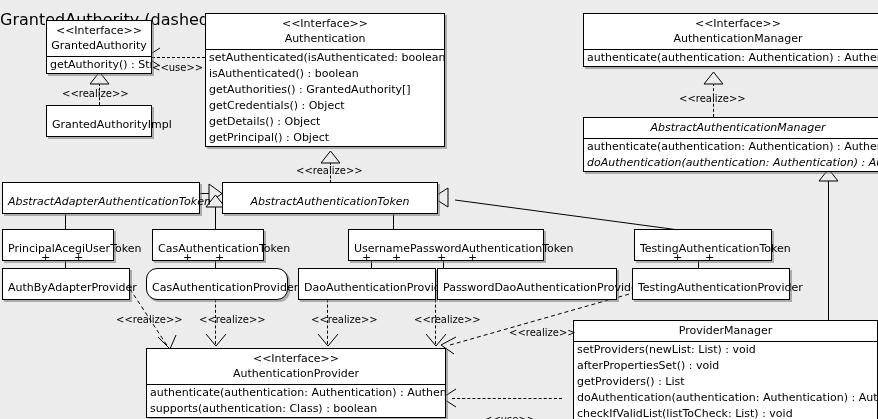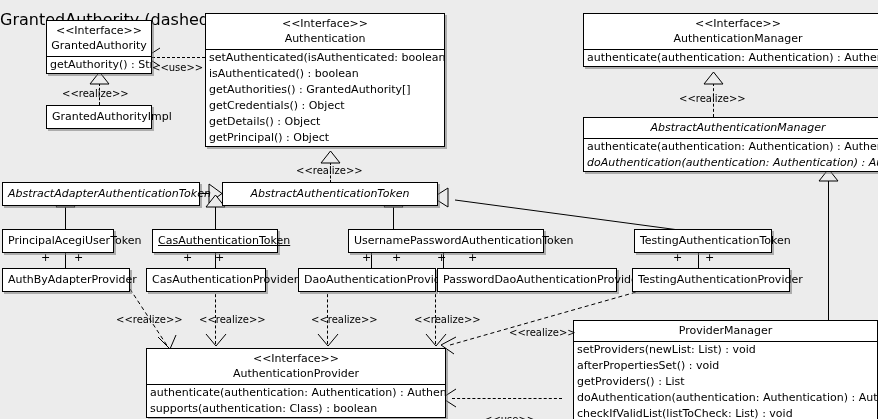--- a/index.html
+++ b/index.html
@@ -48,21 +48,21 @@
     font-size: 11px;
     line-height: 16px;
     padding: 0 0 0 3px;
     white-space: nowrap;
     color: #000;
     overflow: hidden;
   }
   .cls .op.italic { font-style: italic; }
 
   
-  .cls.simple .hdr { padding: 3px 5px 4px 5px; }
+  .cls.simple .hdr { padding: 11px 5px 4px 5px; }
 
   
   .ln {
     position: absolute;
     background: #000;
     z-index: 2;
   }
   .ln.h { height: 1px; }
   .ln.v { width: 1px; }
 
@@ -334,21 +334,21 @@
   </div>
 
   
   <div class="cls simple" style="left:2px; top:219px; width:112px;">
     <div class="hdr">
       <span class="cname">PrincipalAcegiUserToken</span>
     </div>
   </div>
 
   
-  <div class="cls simple" style="left:152px; top:219px; width:126px;text-decoration:underline;">
+  <div class="cls simple" style="left:152px; top:219px; width:112px;">
     <div class="hdr">
       <span class="cname">CasAuthenticationToken</span>
     </div>
   </div>
 
   
   <div class="cls simple" style="left:348px; top:219px; width:196px;">
     <div class="hdr">
       <span class="cname">UsernamePasswordAuthenticationToken</span>
     </div>
@@ -362,21 +362,21 @@
   </div>
 
   
   <div class="cls simple" style="left:2px; top:258px; width:128px;">
     <div class="hdr">
       <span class="cname">AuthByAdapterProvider</span>
     </div>
   </div>
 
   
-  <div class="cls simple" style="left:146px; top:258px; width:120px;">
+  <div class="cls simple" style="left:146px; top:258px; width:142px;border-radius:11px;">
     <div class="hdr">
       <span class="cname">CasAuthenticationProvider</span>
     </div>
   </div>
 
   
   <div class="cls simple" style="left:298px; top:258px; width:138px;">
     <div class="hdr">
       <span class="cname">DaoAuthenticationProvider</span>
     </div>

